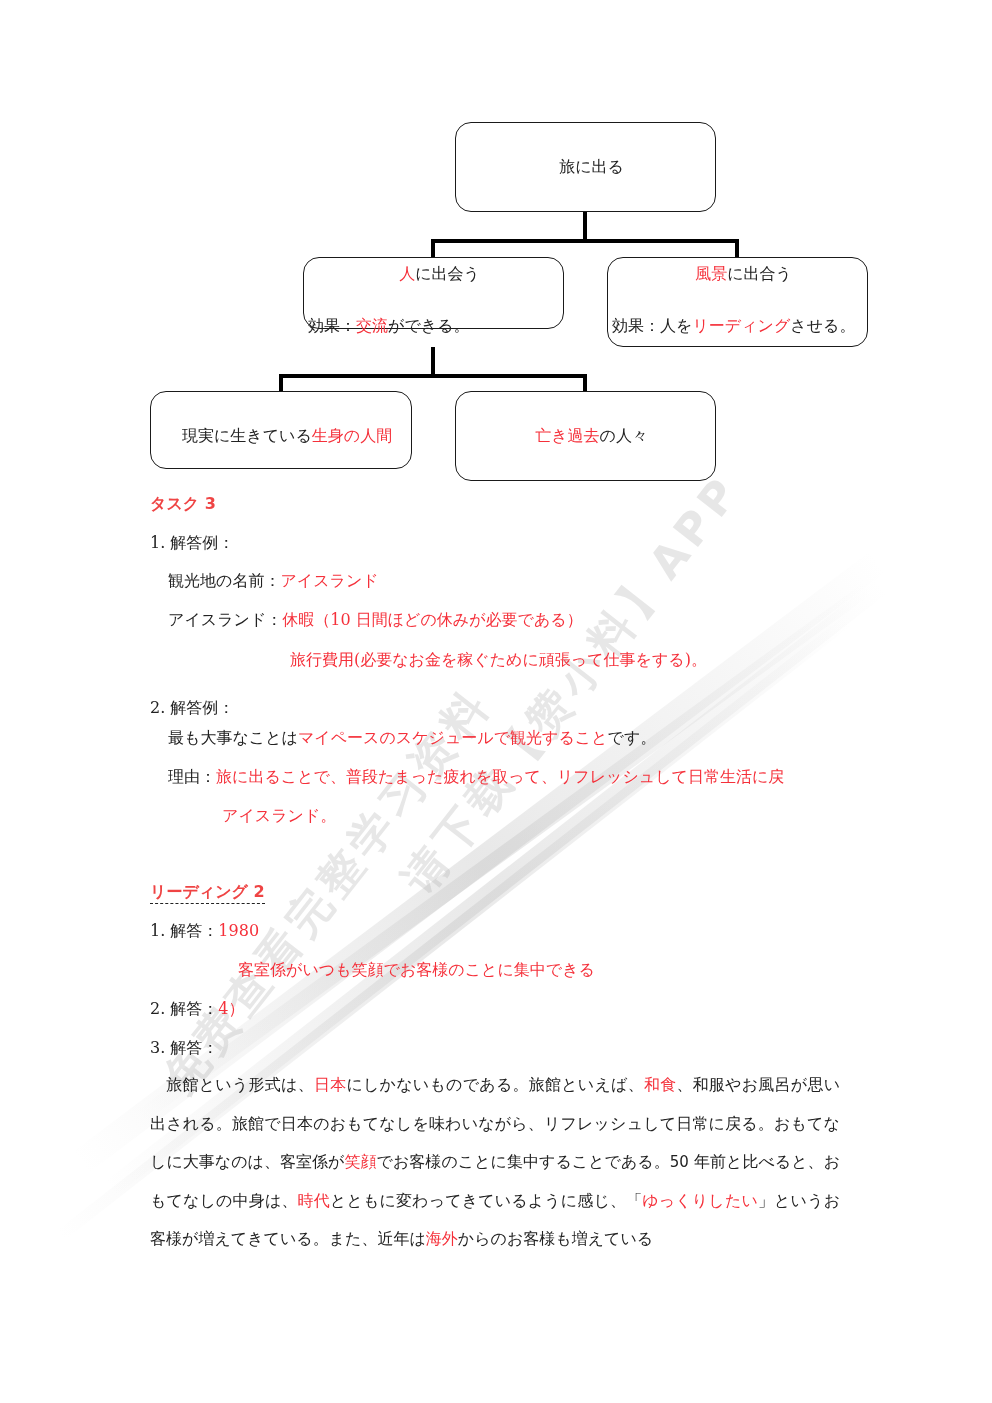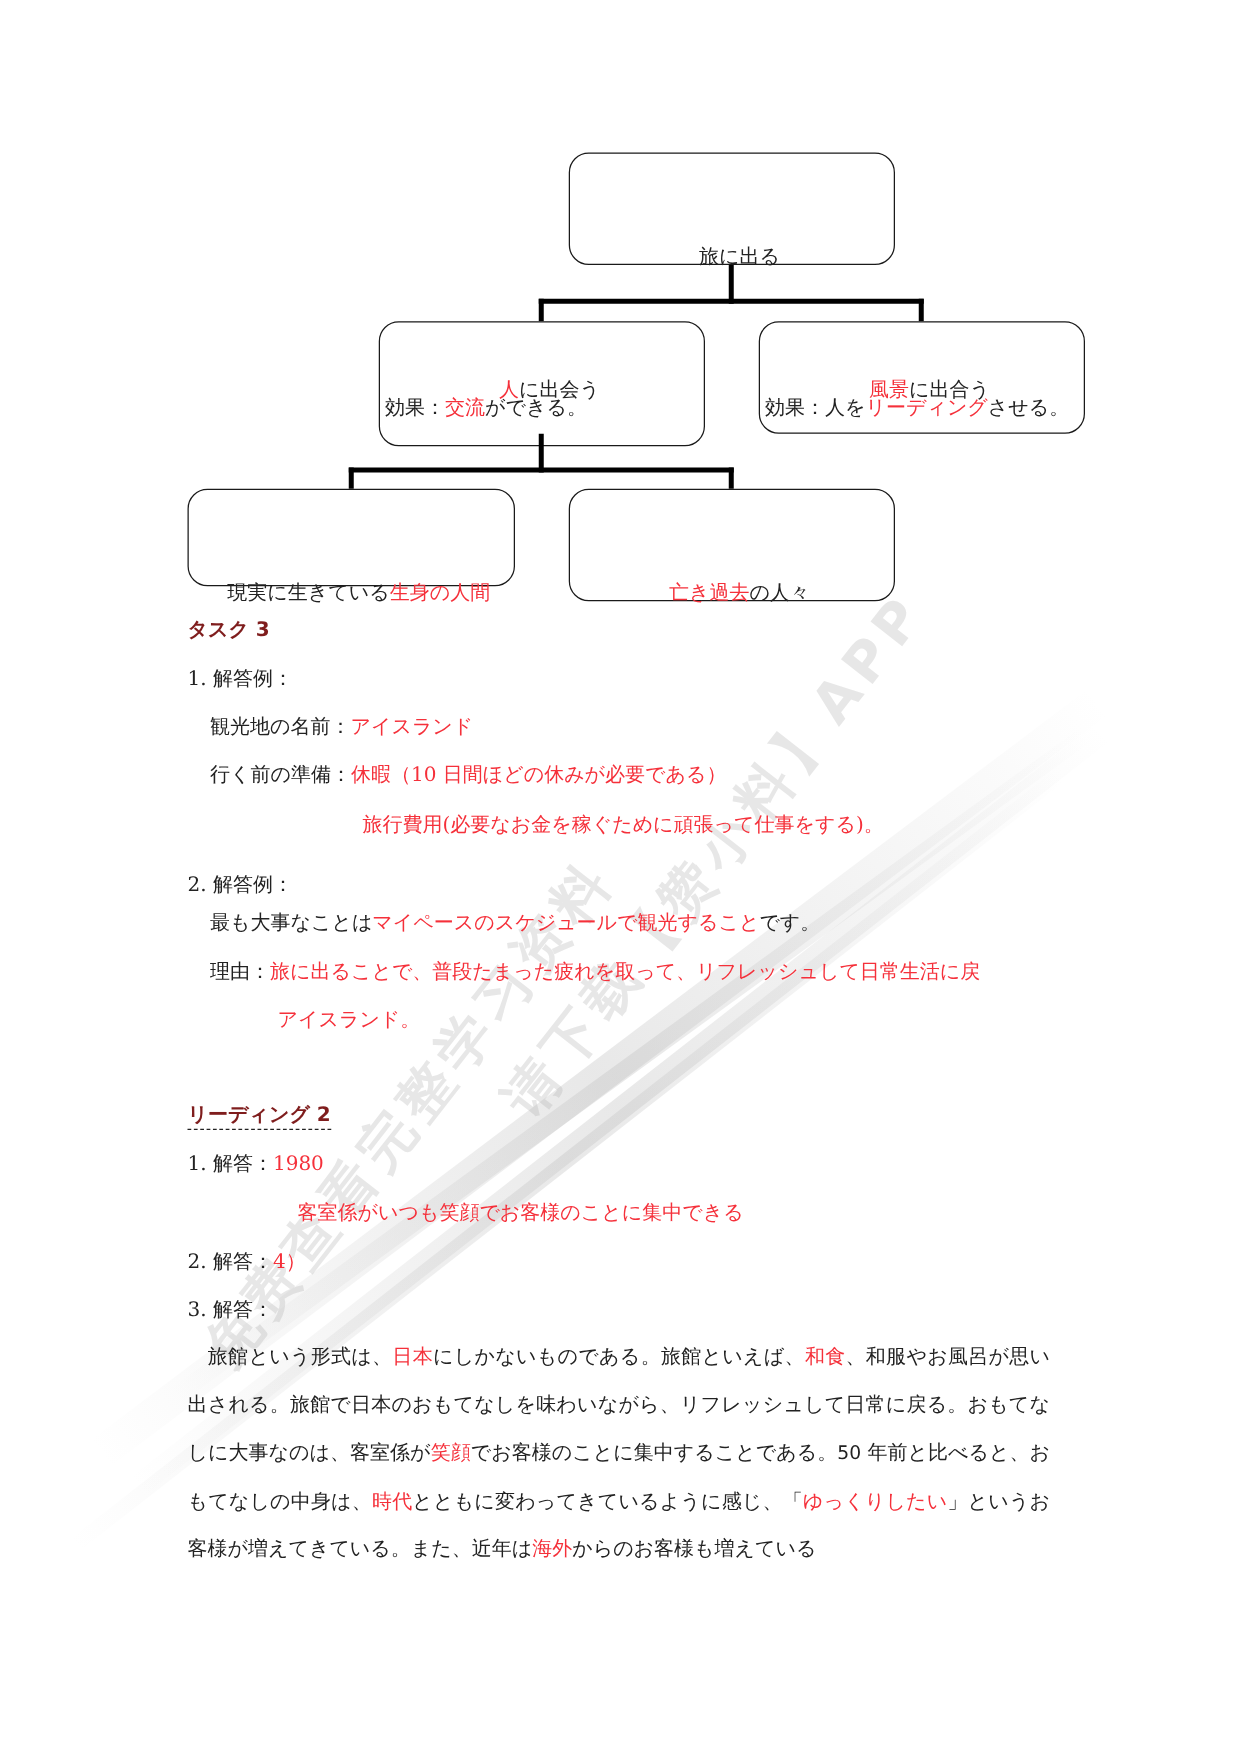--- a/index.html
+++ b/index.html
@@ -20,29 +20,29 @@
     position: absolute; font-family: "DejaVu Sans", sans-serif; font-weight: bold;
     color: rgba(170,170,170,0.28); transform: rotate(-52deg); transform-origin: left top;
     white-space: nowrap; letter-spacing: 6px;
   }
   .layer { position: absolute; left: 0; top: 0; width: 992px; height: 1403px; z-index: 1; }
 
   .box {
     position: absolute; border: 1.6px solid #1a1a1a; border-radius: 16px; background: transparent;
     box-sizing: border-box; font-size: 16px;
   }
-  .box .center { position: absolute; left: 12px; right: 0; text-align: center; white-space: nowrap; margin-top: 38px; }
+  .box .center { position: absolute; left: 12px; right: 0; text-align: center; white-space: nowrap; }
   .box .left { position: absolute; left: 4px; white-space: nowrap; }
   .line { position: absolute; background: #000000; }
 
   .red { color: #f5303a; }
   .txt { position: absolute; font-size: 16px; white-space: nowrap; line-height: 20px; }
   .heading {
     position: absolute; font-family: "DejaVu Sans", sans-serif; font-weight: bold;
-    font-size: 16px; color: #7f1d1d; white-space: nowrap; line-height: 20px;
+    font-size: 16px; color: #ef4444; white-space: nowrap; line-height: 20px;
   }
   .heading.underlined { border-bottom: 1.5px dashed #222; padding-bottom: 1px; }
   .para { position: absolute; left: 150px; width: 690px; font-size: 16px; line-height: 38.5px; text-align: justify; }
   .sans-num { font-family: "DejaVu Sans", sans-serif; font-size: 15px; }
 </style>
 </head>
 <body>
 
 <div class="watermark">
   <div class="wm-stripe" style="left:80px;top:1150px;width:1000px;height:26px;transform:rotate(-37deg);"></div>
@@ -58,21 +58,21 @@
   <div>
     <div class="box" style="left:455px;top:122px;width:261px;height:90px;">
       <span class="center" style="top:34px;">旅に出る</span>
     </div>
 
     <div class="line" style="left:583px;top:212px;width:4px;height:31px;"></div>
     <div class="line" style="left:431px;top:239px;width:308px;height:4px;"></div>
     <div class="line" style="left:431px;top:239px;width:4px;height:18px;"></div>
     <div class="line" style="left:735px;top:239px;width:4px;height:18px;"></div>
 
-    <div class="box" style="left:303px;top:257px;width:261px;height:100px;">
+    <div class="box" style="left:303px;top:257px;width:261px;height:72px;">
       <span class="center" style="top:6px;"><span class="red">人</span><span>に出会う</span></span>
       <span class="left" style="top:58px;"><span>効果：</span><span class="red">交流</span><span>ができる。</span></span>
     </div>
 
     <div class="box" style="left:607px;top:257px;width:261px;height:90px;">
       <span class="center" style="top:6px;"><span class="red">風景</span><span>に出合う</span></span>
       <span class="left" style="top:58px;"><span>効果：人を</span><span class="red">リーディング</span><span>させる。</span></span>
     </div>
 
     <div class="line" style="left:431px;top:347px;width:4px;height:31px;"></div>
@@ -91,21 +91,21 @@
 
   <div class="heading" style="left:150px;top:494px;">タスク 3</div>
 
   <div class="txt" style="left:150px;top:533px;">1.  解答例：</div>
 
   <div class="txt" style="left:168px;top:571px;">
     <span>観光地の名前：</span><span class="red">アイスランド</span>
   </div>
 
   <div class="txt" style="left:168px;top:610px;">
-    <span>行く前の準備：</span><span class="red">休暇（10 日間ほどの休みが必要である）</span>
+    <span>アイスランド：</span><span class="red">休暇（10 日間ほどの休みが必要である）</span>
   </div>
   <div class="txt red" style="left:290px;top:650px;">旅行費用(必要なお金を稼ぐために頑張って仕事をする)。</div>
 
   <div class="txt" style="left:150px;top:698px;">2.  解答例：</div>
 
   <div class="txt" style="left:168px;top:728px;">
     <span>最も大事なことは</span><span class="red">マイペースのスケジュールで観光すること</span><span>です。</span>
   </div>
 
   <div class="txt" style="left:168px;top:767px;">

